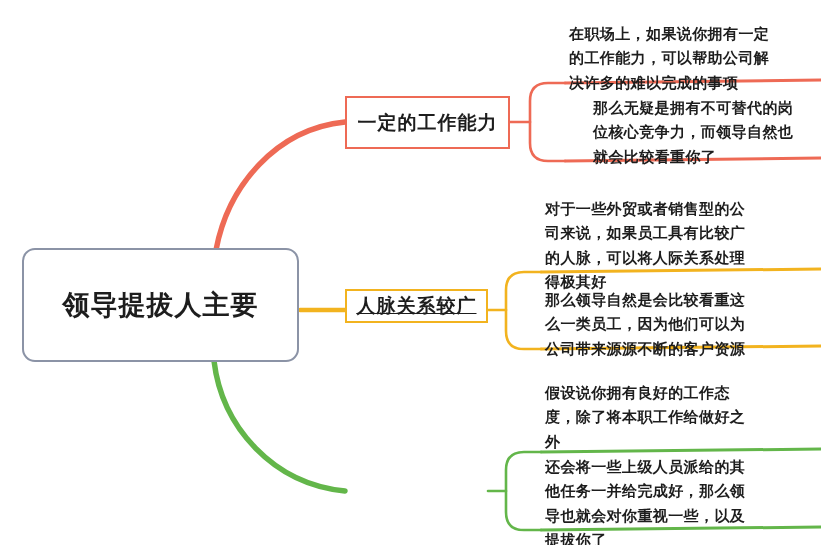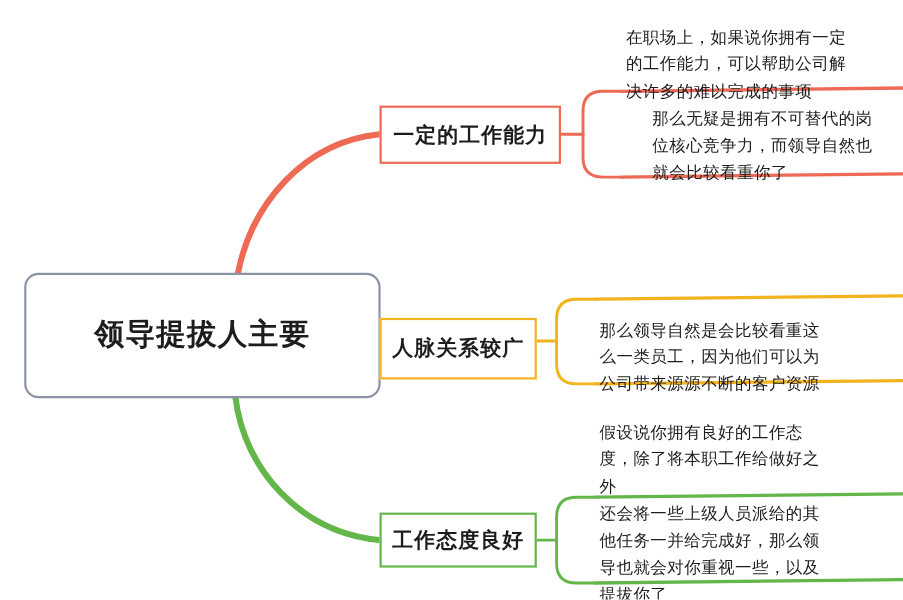--- a/index.html
+++ b/index.html
@@ -10,21 +10,21 @@
     overflow:hidden;
     position:relative;
   }
   #canvas{position:absolute;inset:0;width:821px;height:545px;}
   svg.links{position:absolute;left:0;top:0;width:821px;height:545px;pointer-events:none;}
 
   
   .central{
     position:absolute;
     left:22px;top:248px;
-    width:324px;height:114px;
+    width:277px;height:114px;
     box-sizing:border-box;
     border:2.5px solid #8b93a6;
     border-radius:13px;
     background:#ffffff;
     display:flex;align-items:center;justify-content:center;
     text-align:center;
     color:#1d1d1d;
     font-size:27px;
     font-weight:bold;
     line-height:1.42;
@@ -39,30 +39,30 @@
     background:#ffffff;
     border-radius:0;
     display:flex;align-items:center;justify-content:center;
     color:#1d1d1d;
     font-size:19px;
     font-weight:bold;
     letter-spacing:1px;
     white-space:nowrap;
   }
   .branch.b1{left:345px;top:96px;width:165px;height:53px;border:2.4px solid #ee6a55;}
-  .branch.b2{left:345px;top:289px;width:143px;height:56px;border:2.4px solid #f2b31f;}
+  .branch.b2{left:345px;top:289px;width:143px;height:34px;border:2.4px solid #f2b31f;text-decoration:underline;}
   .branch.b3{left:345px;top:466px;width:143px;height:50px;border:2.4px solid #62b martin;}
   .branch.b3{left:345px;top:466px;width:143px;height:50px;border:2.4px solid #63b64a;}
 
   
   .leaf{
     position:absolute;
     color:#1d1d1d;
     font-size:15px;
-    font-weight:normal;
+    font-weight:bold;
     line-height:1.62;
     letter-spacing:0.4px;
     white-space:pre-line;
   }
   .leaf.l1{left:569px;top:22px;width:246px;}
   .leaf.l2{left:569px;top:96px;width:246px;margin-left:24px;}
   .leaf.l3{left:545px;top:197px;width:262px;}
   .leaf.l4{left:545px;top:288px;width:262px;}
   .leaf.l5{left:545px;top:381px;width:262px;}
   .leaf.l6{left:545px;top:455px;width:262px;}
@@ -101,30 +101,31 @@
       <span class="ln">领导提拔人主要</span>
     </div>
   </div>
 
   <div class="branch b1">
     <span>一定的工作能力</span>
   </div>
   <div class="branch b2">
     <span>人脉关系较广</span>
   </div>
-  <div class="branch b3">
-    <span>工作态度良好</span>
-  </div>
 
   <div class="leaf l1">在职场上，如果说你拥有一定
 的工作能力，可以帮助公司解
 决许多的难以完成的事项</div>
   <div class="leaf l2">那么无疑是拥有不可替代的岗
 位核心竞争力，而领导自然也
 就会比较看重你了</div>
+  <div class="leaf l3">对于一些外贸或者销售型的公
+司来说，如果员工具有比较广
+的人脉，可以将人际关系处理
+得极其好</div>
   <div class="leaf l5">假设说你拥有良好的工作态
 度，除了将本职工作给做好之
 外</div>
   <div class="leaf l4">那么领导自然是会比较看重这
 么一类员工，因为他们可以为
 公司带来源源不断的客户资源</div>
   <div class="leaf l6">还会将一些上级人员派给的其
 他任务一并给完成好，那么领
 导也就会对你重视一些，以及
 提拔你了</div>

